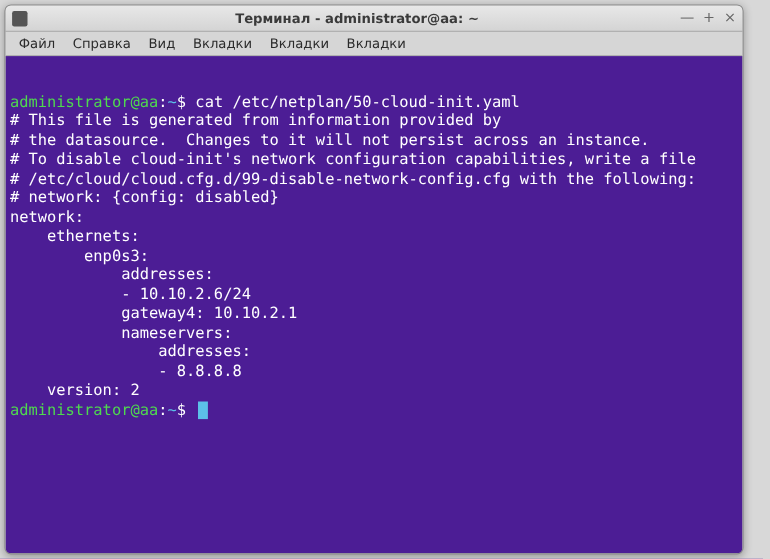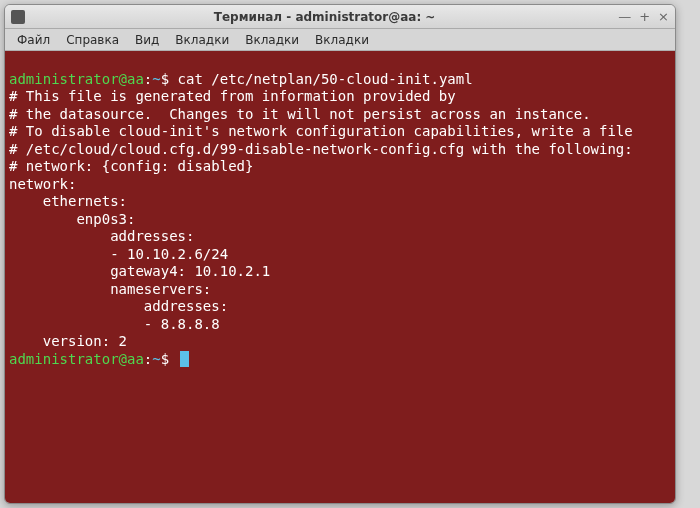--- a/index.html
+++ b/index.html
@@ -61,26 +61,26 @@
     padding: 0 4px;
     font-size: 12px;
     color: #2b2b2b;
   }
   .menubar span {
     padding: 2px 8px;
     cursor: pointer;
   }
   .terminal {
     flex: 1;
-    background: #7f1d1d;
+    background: #4c1d95;
     color: #fff;
     font-family: "DejaVu Sans Mono", "Liberation Mono", monospace;
     font-size: 14px;
     line-height: 1.25;
-    padding: 2px 4px;
+    padding: 16px 4px;
     white-space: pre;
     overflow: hidden;
   }
   .prompt { color: #4fd84f; }
   .path   { color: #5cc0e8; }
   .cmd    { color: #ffffff; }
   .out    { color: #ffffff; }
   .cursor {
     display: inline-block;
     width: 9px;

